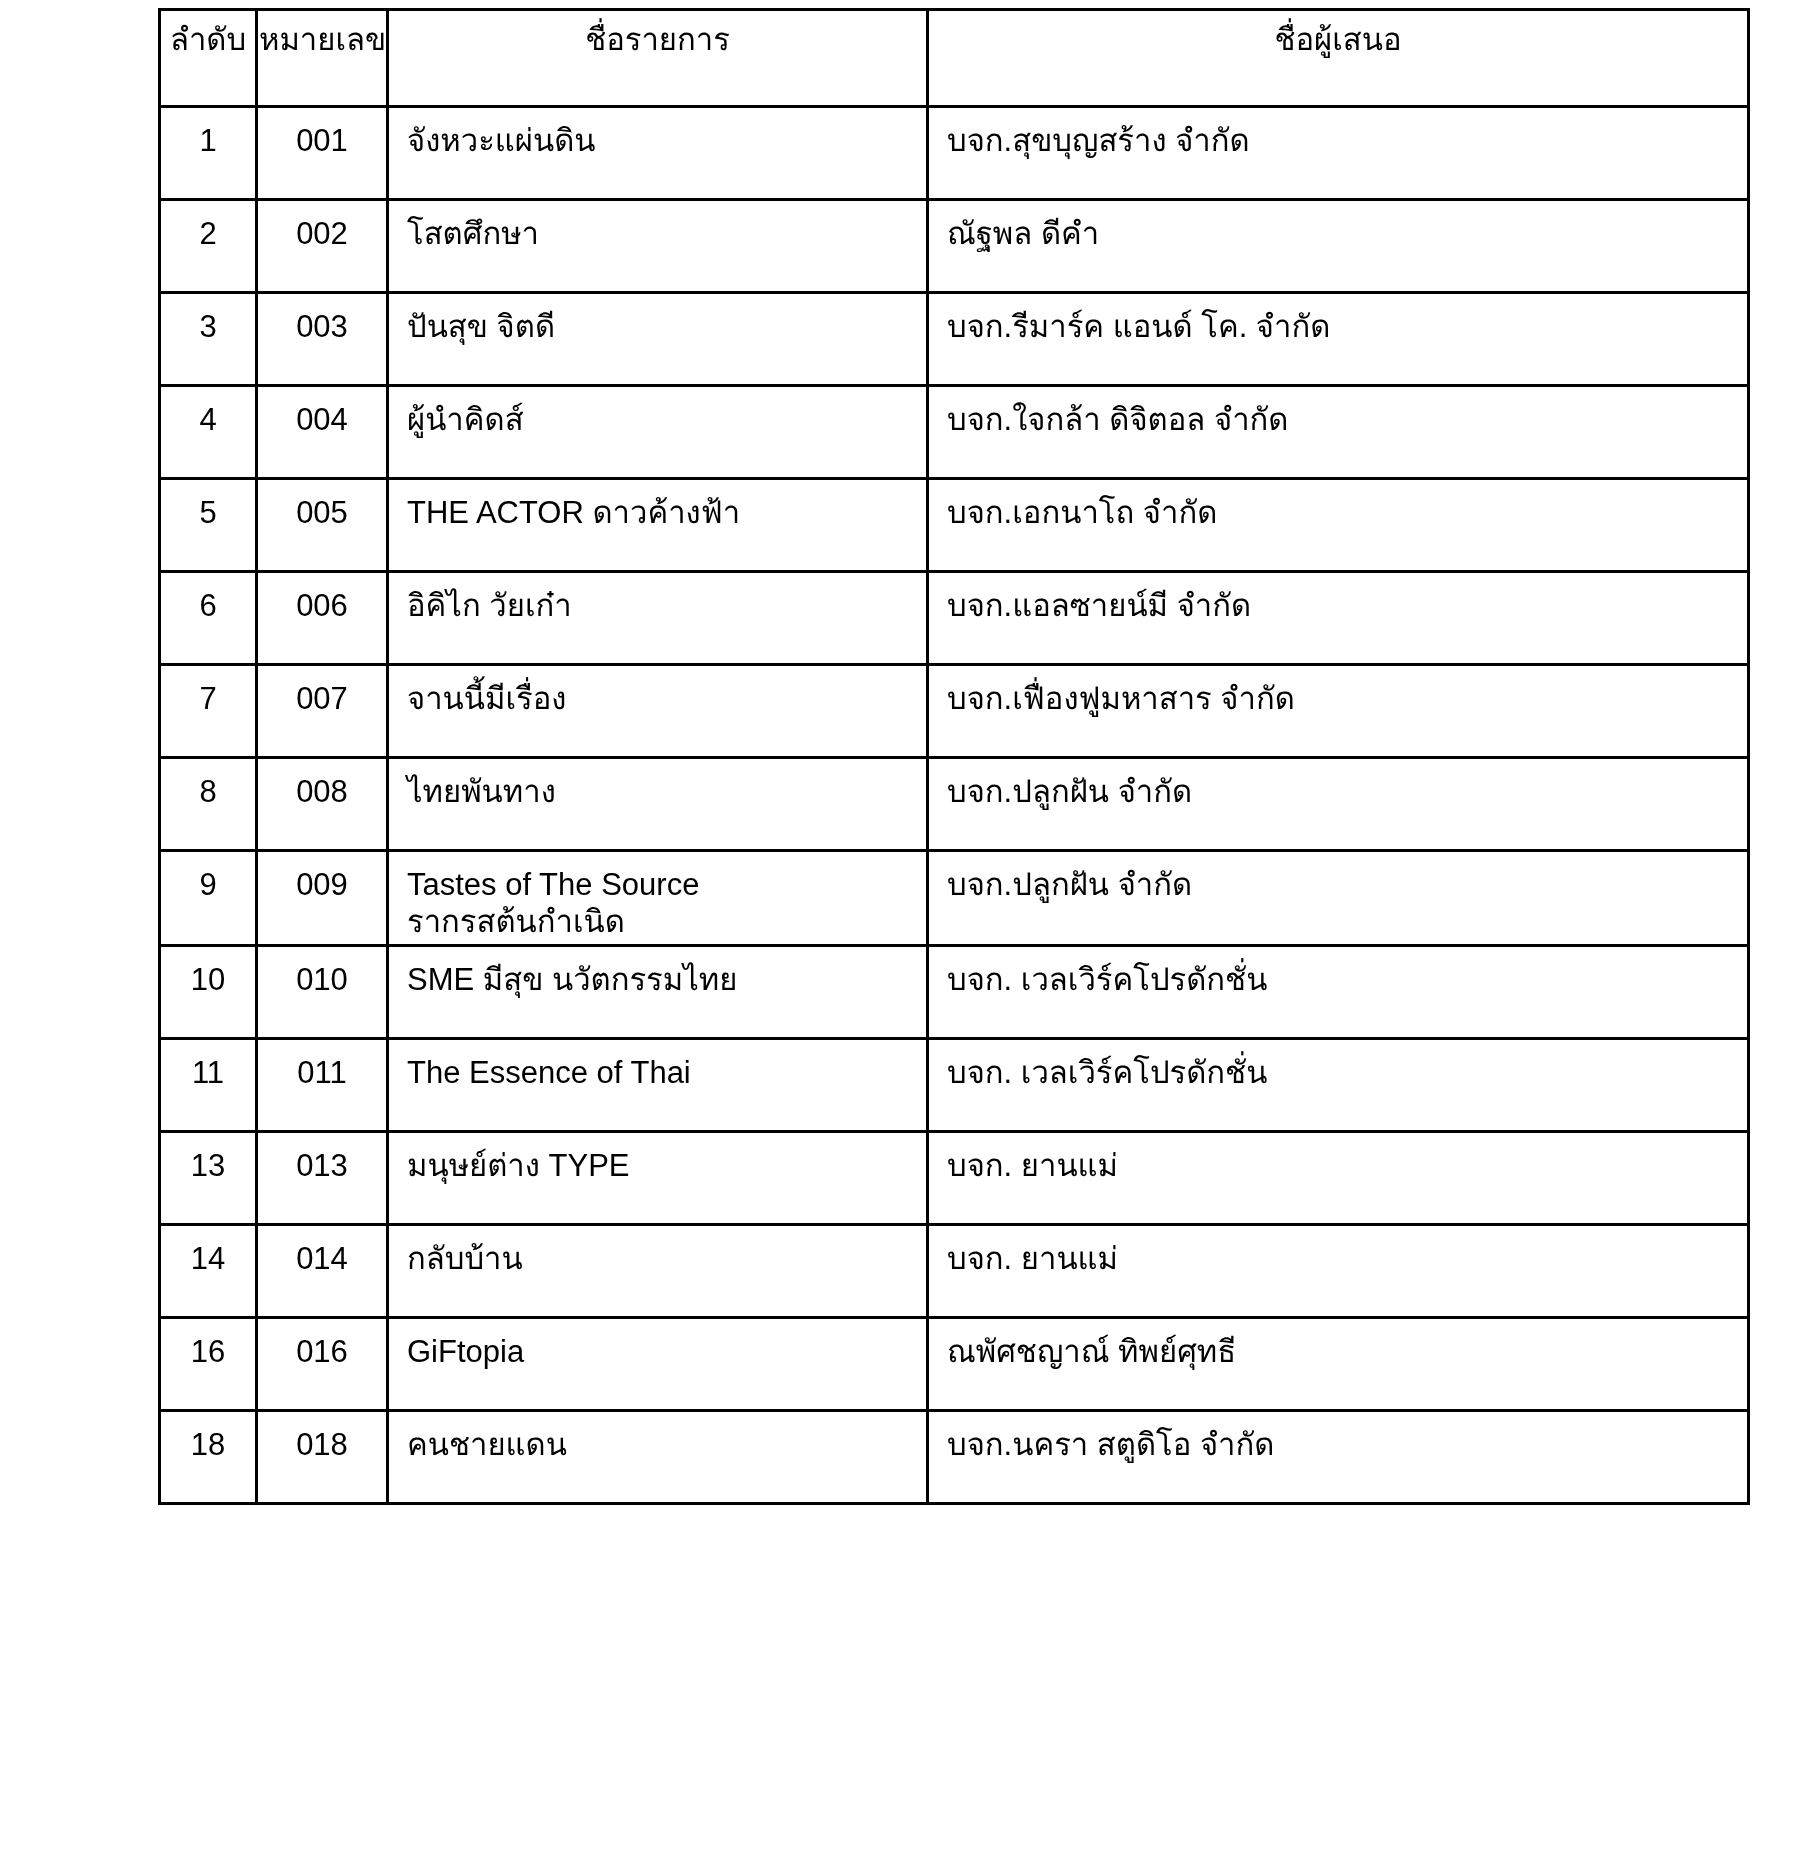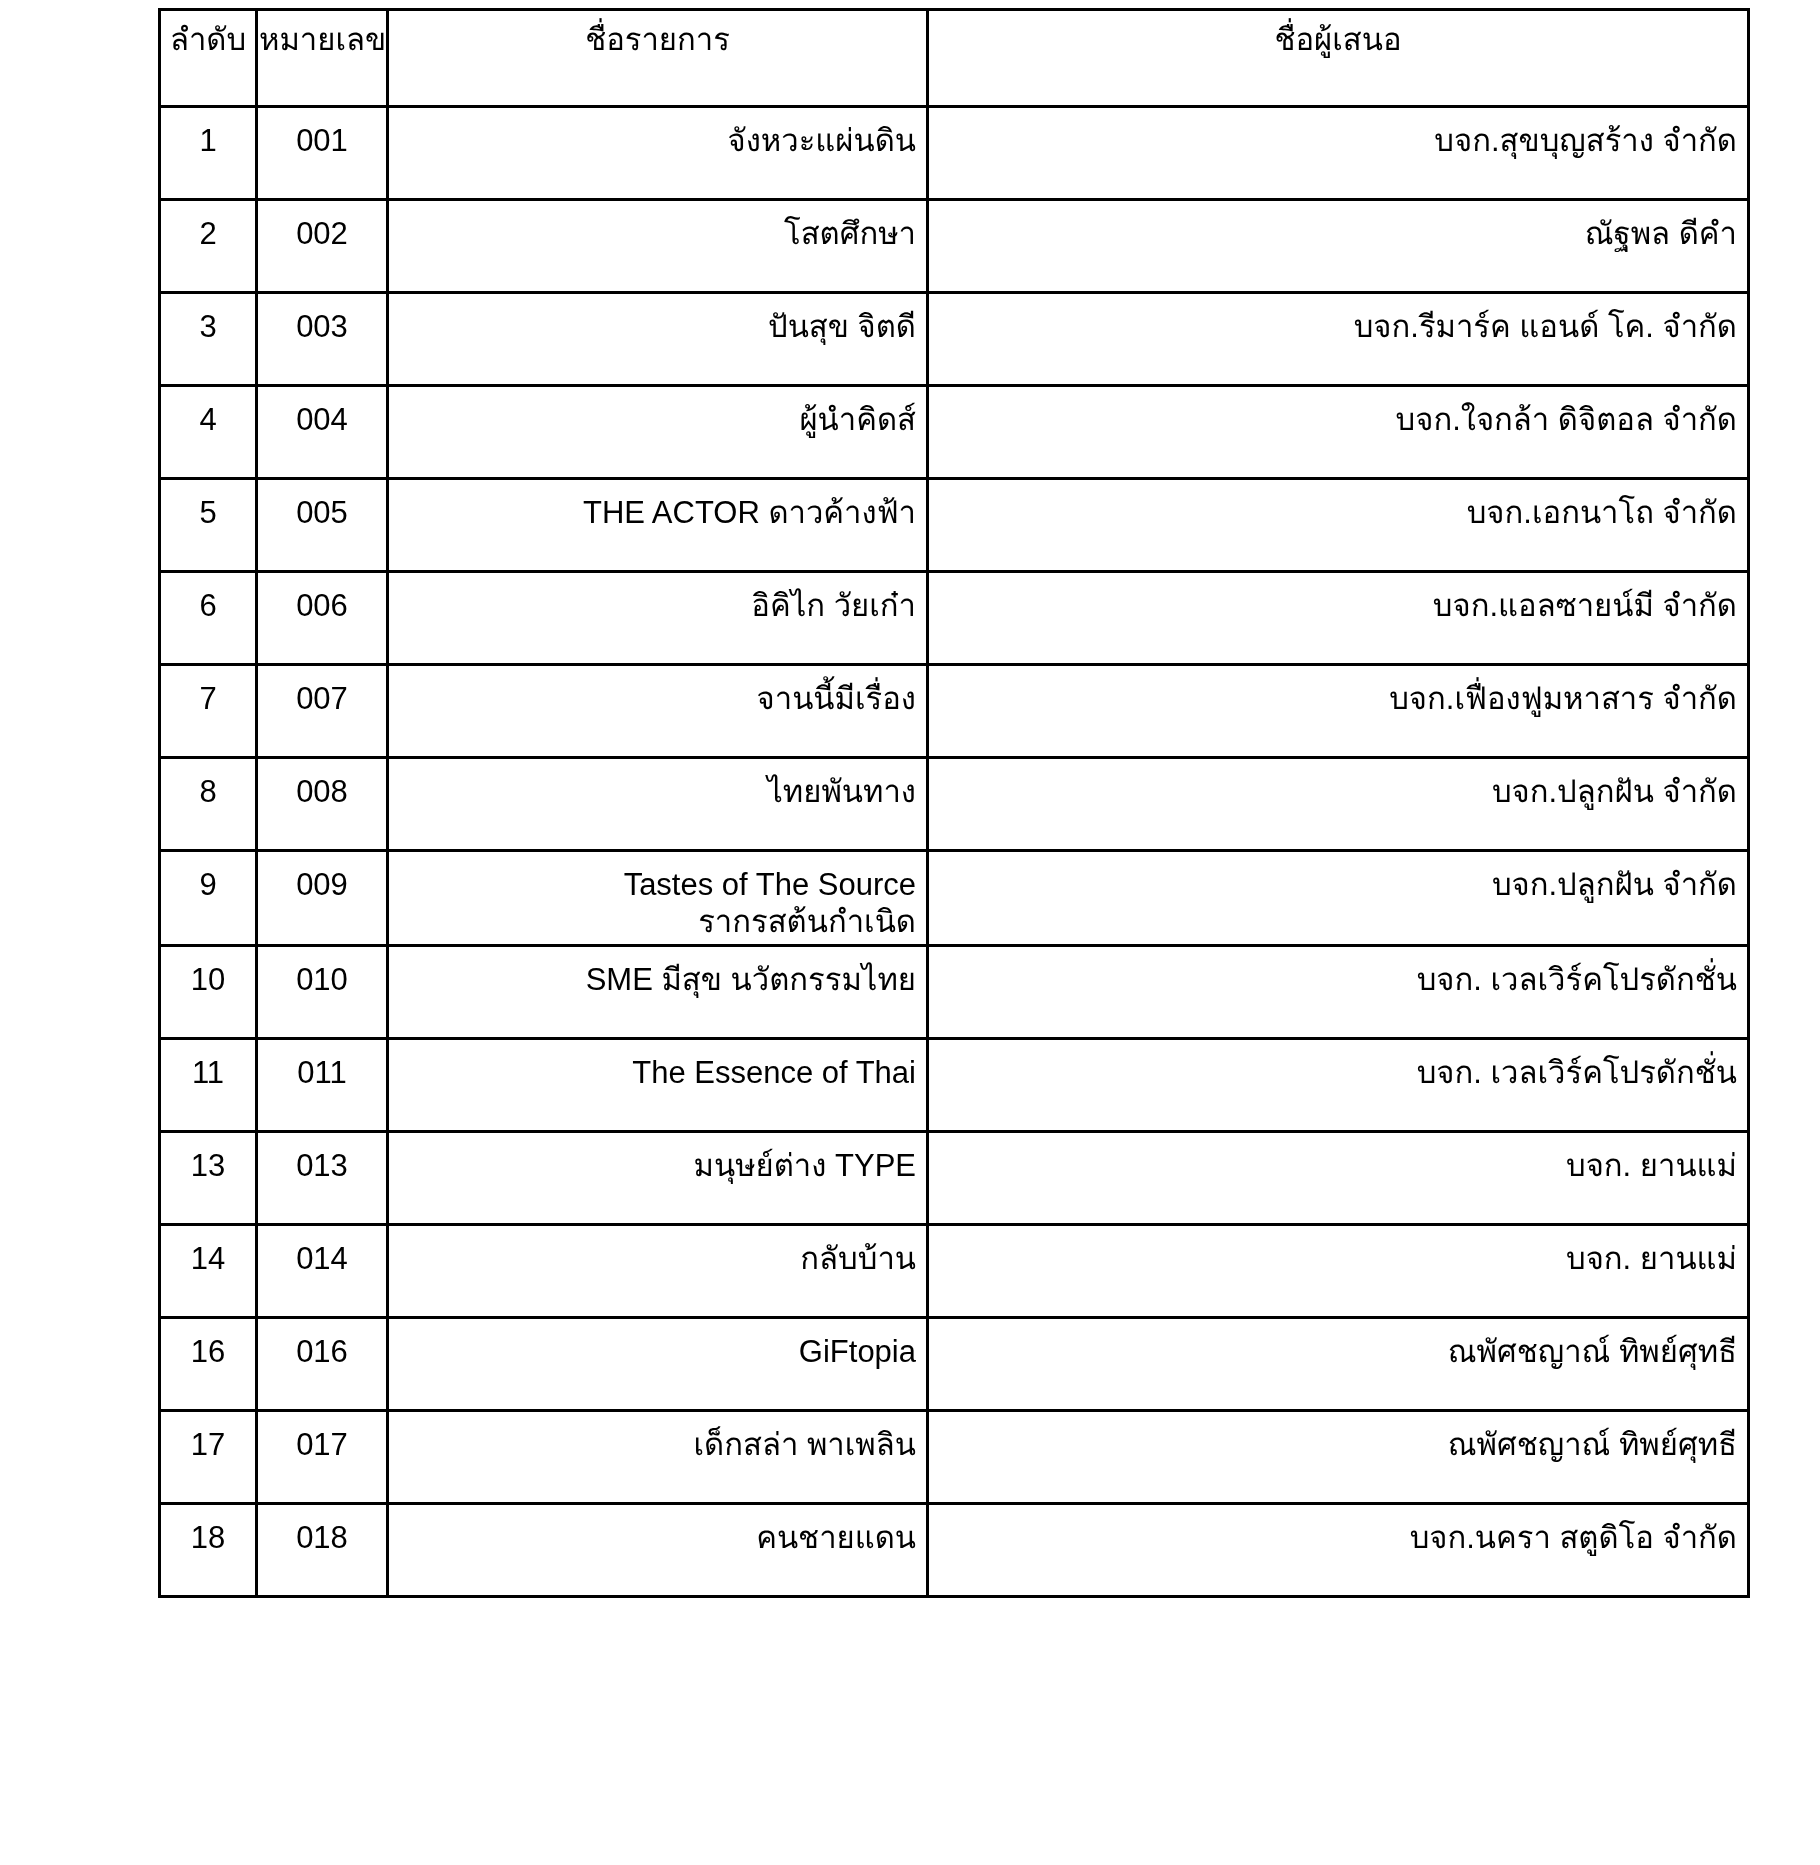--- a/index.html
+++ b/index.html
@@ -41,21 +41,21 @@
     box-sizing: border-box;
     font-family: Liberation Mono, monospace;
   }
   tbody td {
     height: 93px;
     padding-top: 15px;
     padding-bottom: 4px;
     box-sizing: border-box;
   }
   td.cell-order, td.cell-number { text-align: center; padding-left: 4px; padding-right: 4px; }
-  td.cell-title, td.cell-proposer { text-align: right; padding-left: 18px; padding-right: 10px; }
+  td.cell-title, td.cell-proposer { text-align: left; padding-left: 18px; padding-right: 10px; }
   .title-line2 { }
 </style>
 </head>
 <body>
 
 <div class="page">
   <table class="doc-table">
     <colgroup>
       <col class="c1">
       <col class="c2">
@@ -178,28 +178,20 @@
         </tr>
         <tr>
           <td class="cell-order">16</td>
           <td class="cell-number">016</td>
           <td class="cell-title">
             <div>GiFtopia</div>
           </td>
           <td class="cell-proposer">ณพัศชญาณ์ ทิพย์ศุทธี</td>
         </tr>
         <tr>
-          <td class="cell-order">17</td>
-          <td class="cell-number">017</td>
-          <td class="cell-title">
-            <div>เด็กสล่า พาเพลิน</div>
-          </td>
-          <td class="cell-proposer">ณพัศชญาณ์ ทิพย์ศุทธี</td>
-        </tr>
-        <tr>
           <td class="cell-order">18</td>
           <td class="cell-number">018</td>
           <td class="cell-title">
             <div>คนชายแดน</div>
           </td>
           <td class="cell-proposer">บจก.นครา สตูดิโอ จำกัด</td>
         </tr>
       </tbody>
   </table>
 </div>

